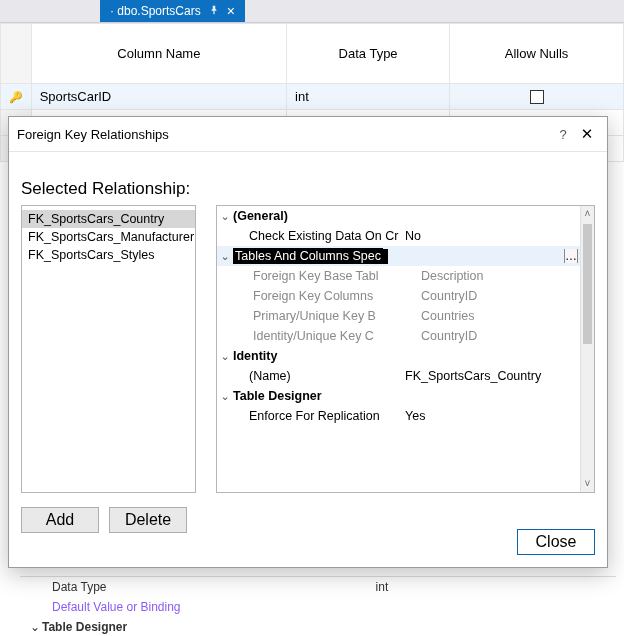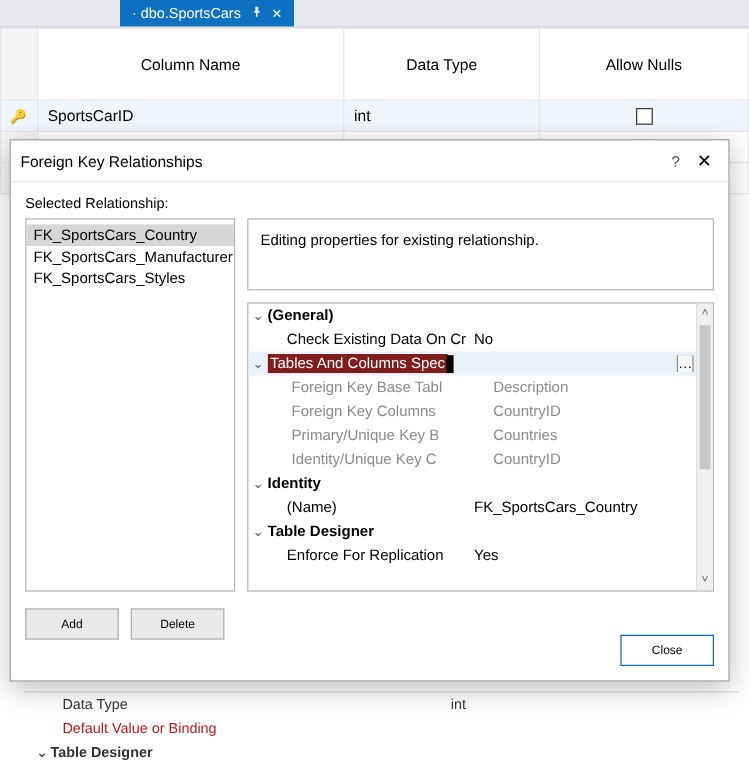--- a/index.html
+++ b/index.html
@@ -18,37 +18,37 @@
   .key-icon { color: #d4a017; font-size: 11px; }
   .rowsel { background: #eef5fc !important; }
   .chk { width: 14px; height: 14px; border: 1px solid #333; margin: 0 auto; display: block; position: relative; background:#fff; }
   .chk.checked::after { content: "✓"; position: absolute; top: -3px; left: 1px; font-size: 12px; }
 
   
   .bg-props { position: absolute; left: 20px; right: 8px; bottom: 0; height: 60px; border-top: 1px solid #ddd; font-size: 12px; }
   .bg-props .row { display:flex; padding: 3px 10px; color:#333; }
   .bg-props .row .k { flex: 0 0 60%; }
   .bg-props .row .v { flex: 1; }
-  .bg-props .dim { color:#b91c1c; }
+  .bg-props .dim { color:#8b5cf6; }
   .bg-props .grp { font-weight:600; }
   .bg-props .exp { display:inline-block; width:12px; }
 
   
   .dialog {
     position: absolute; left: 8px; top: 116px; width: 600px; height: 452px;
     background: #fff; border: 1px solid #9a9a9a; box-shadow: 0 6px 22px rgba(0,0,0,.25);
     display: flex; flex-direction: column;
   }
   .dlg-title { display:flex; align-items:center; padding: 8px 8px; font-size: 13px; border-bottom: 1px solid #e5e5e5; }
   .dlg-title .t { flex:1; }
   .dlg-title .help { width:24px; text-align:center; color:#555; cursor:pointer; }
   .dlg-title .x { width:24px; text-align:center; cursor:pointer; font-size:15px; }
   .dlg-body { flex:1; display:flex; flex-direction:column; padding: 10px 12px 6px 12px; gap:6px; }
-  .sel-label { font-size:12px; }
-  .panes { flex:1; display:flex; gap:10px; min-height:0; }
+  .sel-label { font-size:17px;margin-top:17px; }
+  .panes { flex:1; display:flex; gap:20px; min-height:0; }
   .list-pane { width: 175px; border:1px solid #b5b5b5; padding:4px 0; overflow:hidden; }
   .list-pane .item { padding:2px 6px; font-size:12.5px; white-space:nowrap; cursor:pointer; }
   .list-pane .item.sel { background:#d6d6d6; }
   .right-pane { flex:1; display:flex; flex-direction:column; gap:10px; min-width:0; }
   .desc-box { border:1px solid #b5b5b5; padding:10px 10px; font-size:12.5px; min-height:60px; }
   .prop-wrap { flex:1; border:1px solid #b5b5b5; position:relative; overflow:hidden; }
   .prop-scroll { position:absolute; top:0; bottom:0; left:0; right:14px; overflow:hidden; }
   .scrollbar { position:absolute; top:0; right:0; bottom:0; width:14px; background:#f0f0f0; border-left:1px solid #e0e0e0; }
   .scrollbar .up, .scrollbar .down { height:16px; text-align:center; font-size:10px; color:#666; line-height:16px; cursor:pointer; }
   .scrollbar .thumb { position:absolute; left:2px; right:2px; top:18px; height:120px; background:#c8c8c8; }
@@ -56,27 +56,27 @@
   .prow { display:flex; align-items:center; font-size:12.5px; height:20px; }
   .prow .exp { width:16px; text-align:center; color:#555; cursor:pointer; font-size:11px; }
   .prow .ind { width:16px; }
   .prow .key { flex:0 0 168px; white-space:nowrap; overflow:hidden; }
   .prow .val { flex:1; padding-left:4px; white-space:nowrap; overflow:hidden; }
   .prow.group .key { font-weight:600; }
   .prow.child .key { color:#8a8a8a; padding-left:4px; }
   .prow.child .val { color:#8a8a8a; }
   .prow.child .ind { width:32px; }
   .prow.edit { background:#e9f2fb; }
-  .prow .hl { background:#7f1d1d; color:#fff; padding:1px 2px; display:inline-block; }
+  .prow .hl { background:#000000; color:#fff; padding:1px 2px; display:inline-block; }
   .prow .ell-btn { width:20px; height:18px; border:1px solid #888; background:#f7f7f7; margin-right:2px; text-align:center; line-height:14px; font-size:12px; cursor:pointer; }
   .prow .after-hl { display:inline-block; width:6px; height:15px; background:#000; vertical-align:middle; margin-left:-1px; }
 
   .dlg-foot { display:flex; padding: 8px 12px 12px 12px; gap:10px; }
   .dlg-foot .spacer { flex:1; }
-  .btn { min-width:78px; height:26px; border:1px solid #adadad; background:#e9e9e9; font-size:10px; cursor:pointer; }
+  .btn { min-width:78px; height:26px; border:1px solid #adadad; background:#e9e9e9; font-size:16px; cursor:pointer; }
   .btn.primary { border:1px solid #0a64ad; background:#fff;margin-top:22px; }
 </style>
 </head>
 <body>
 
 <div class="bg-window">
   <div class="tab-strip">
     <div class="tab">
       <span>· dbo.SportsCars</span>
       <span>
@@ -148,21 +148,20 @@
   </div>
   <div class="dlg-body">
     <div class="sel-label">Selected Relationship:</div>
     <div class="panes">
       <div class="list-pane">
         <div class="item sel">FK_SportsCars_Country</div>
         <div class="item">FK_SportsCars_Manufacturer</div>
         <div class="item">FK_SportsCars_Styles</div>
       </div>
       <div class="right-pane">
-        <div class="desc-box">Editing properties for existing relationship.</div>
         <div class="prop-wrap">
           <div class="prop-scroll">
             <div class="prow group">
                 <span class="exp">⌄</span>
                 <span class="key">(General)</span>
                 <span class="val"></span>
               </div>
             <div class="prow">
                 <span class="ind"></span>
                 <span class="key" style="padding-left:16px">Check Existing Data On Cr</span>

